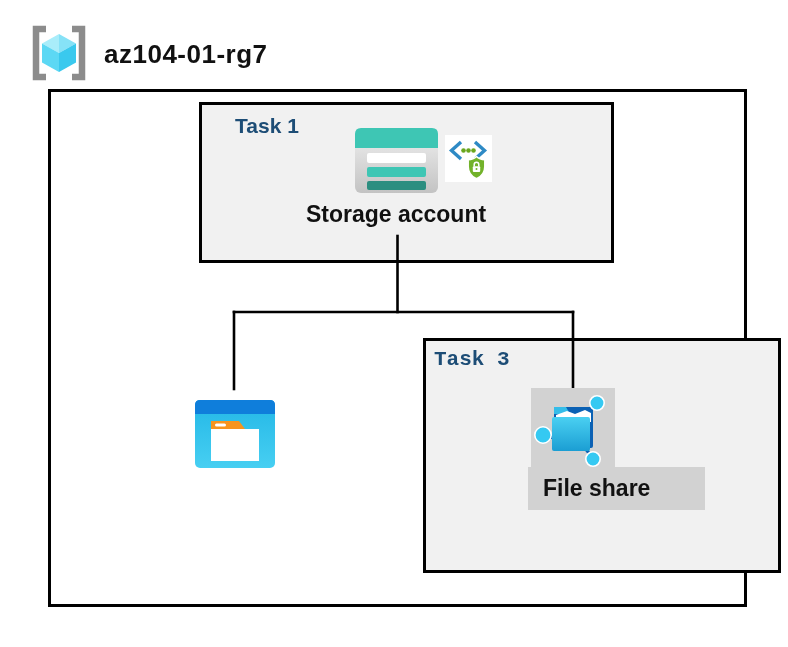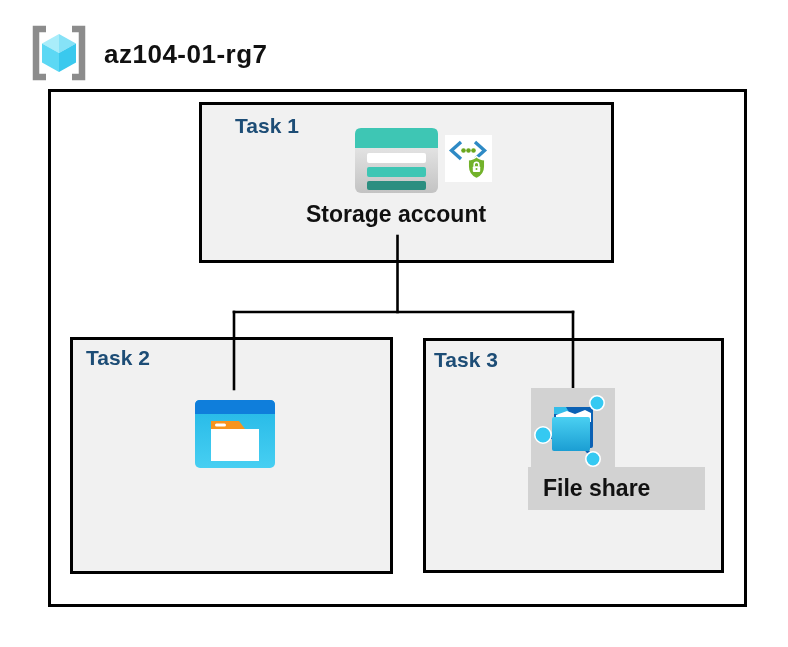--- a/index.html
+++ b/index.html
@@ -17,21 +17,21 @@
   .abs{position:absolute;}
   
   #rg-icon{left:28px;top:24px;width:62px;height:58px;}
   #rg-title{left:104px;top:39px;font-size:26px;font-weight:bold;color:var(--c-text);letter-spacing:0.5px;}
   
   #outer-box{left:48px;top:89px;width:699px;height:518px;border:3px solid var(--c-box-border);box-sizing:border-box;background:#fff;}
   
   .task-box{position:absolute;background:var(--c-box-fill);border:3px solid var(--c-box-border);box-sizing:border-box;}
   #task1-box{left:199px;top:102px;width:415px;height:161px;}
   #task2-box{left:70px;top:337px;width:323px;height:237px;}
-  #task3-box{left:423px;top:338px;width:301px;height:235px;}
+  #task3-box{left:423px;top:338px;width:358px;height:235px;font-family:Liberation Mono, monospace;}
   .task-label{position:absolute;font-size:21px;font-weight:bold;color:var(--c-navy);}
   #task1-label{left:33px;top:9px;}
   #task2-label{left:13px;top:6px;}
   #task3-label{left:8px;top:7px;}
   
   #connectors{left:0;top:0;width:788px;height:647px;pointer-events:none;}
   
   #storage-icon{left:355px;top:128px;width:83px;height:65px;}
   #secure-icon{left:445px;top:135px;width:47px;height:47px;}
   #storage-label{left:396px;top:201px;transform:translateX(-50%);font-size:23px;font-weight:bold;color:var(--c-text);white-space:nowrap;}
@@ -64,23 +64,20 @@
     <polygon points="31,10 48,19.5 31,29" fill="#86e2f7"></polygon>
     <polygon points="14,19.5 31,29 31,48 14,38.5" fill="#5cd8f4"></polygon>
     <polygon points="48,19.5 31,29 31,48 48,38.5" fill="#3ac9ee"></polygon>
   </svg>
   <div id="rg-title" class="abs">az104-01-rg7</div>
 
   <div id="outer-box" class="abs"></div>
 
   <div id="task1-box" class="task-box">
     <div id="task1-label" class="task-label">Task 1</div>
-  </div>
-  <div id="task2-box" class="task-box">
-    <div id="task2-label" class="task-label">Task 2</div>
   </div>
   <div id="task3-box" class="task-box">
     <div id="task3-label" class="task-label">Task 3</div>
   </div>
 
   <svg id="connectors" class="abs" viewBox="0 0 788 647">
     <path class="connector-path" d="M397.5,236 V312"></path>
     <path class="connector-path" d="M234,312 H573"></path>
     <path class="connector-path" d="M234,312 V389"></path>
     <path class="connector-path" d="M573,312 V393"></path>

